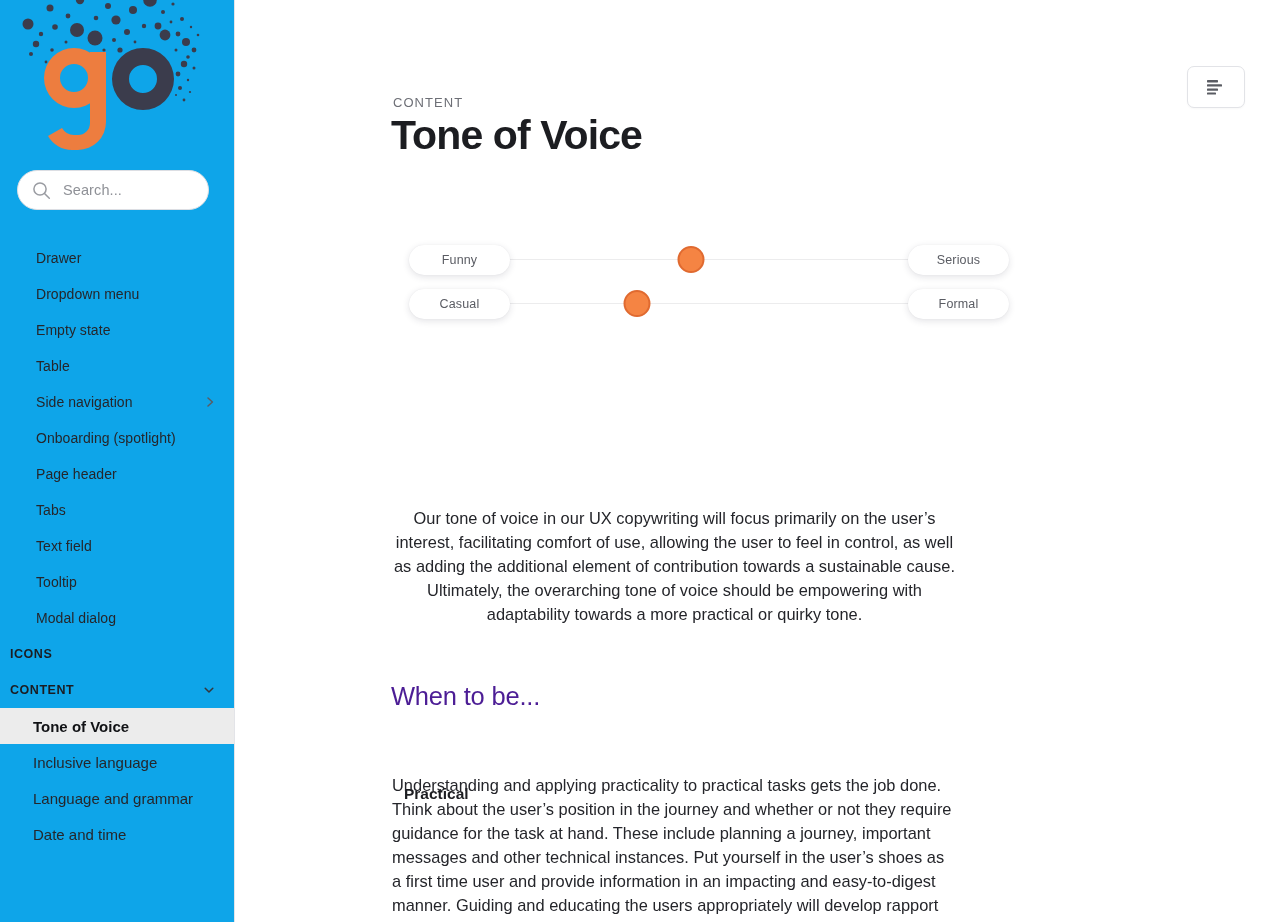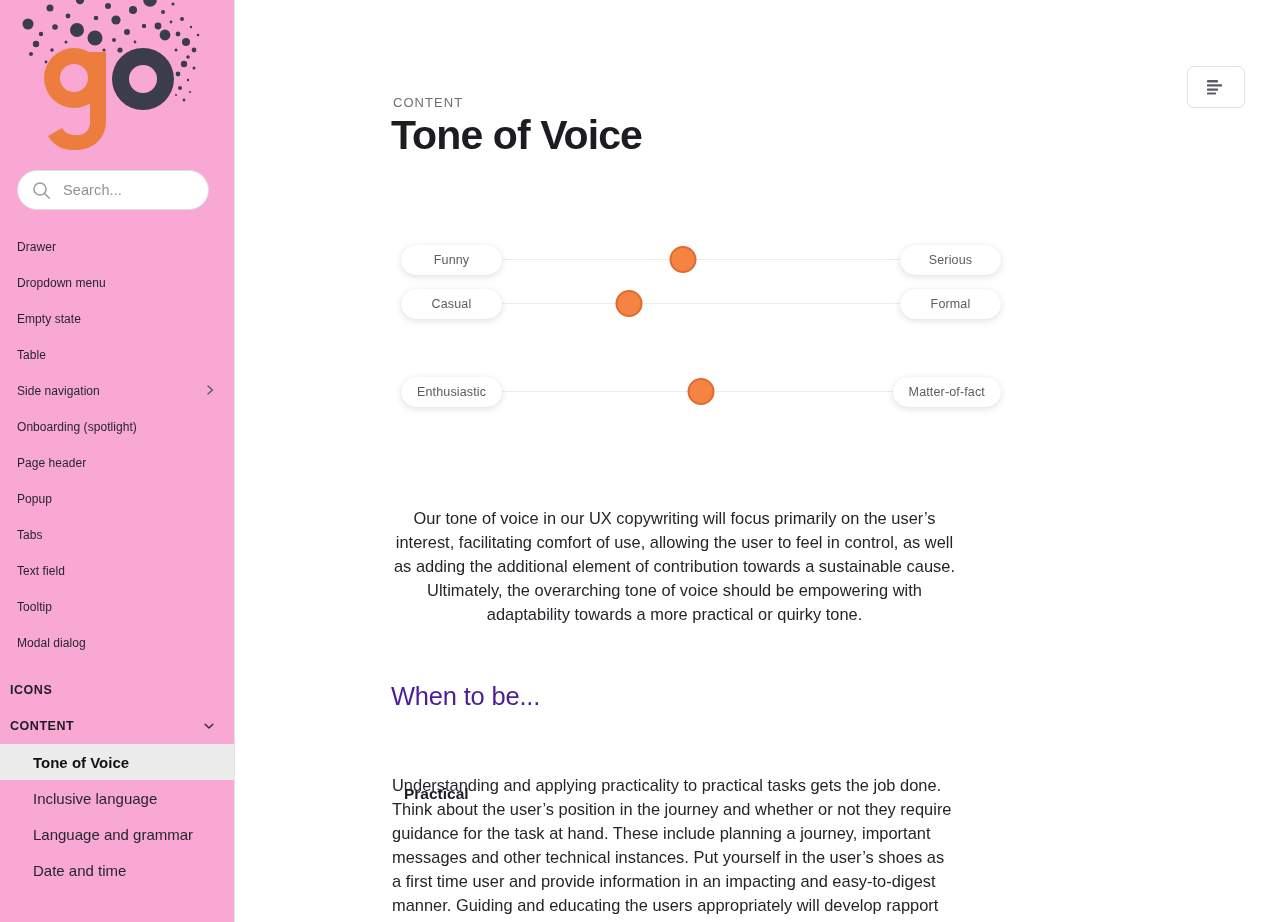--- a/index.html
+++ b/index.html
@@ -17,21 +17,21 @@
     overflow: hidden;
     display: flex;
   }
 
   
   #sidebar {
     position: relative;
     width: 235px;
     height: 922px;
     flex: 0 0 235px;
-    background: #f9a8d4;
+    background: #0ea5e9;
     border-right: 1px solid #e3e4e8;
     overflow: hidden;
   }
   .logo-wrap {
     position: relative;
     width: 235px;
     height: 160px;
     overflow: hidden;
   }
   .logo-svg { position: absolute; left: 8px; top: -18px; }
@@ -57,24 +57,25 @@
   }
 
   .nav-list {
     position: absolute;
     left: 0; top: 240px;
     width: 234px;
   }
   .nav-item {
     position: relative;
     display: flex;
+    align-items: center;
     height: 36px;
-    padding-left: 17px;
+    padding-left: 36px;
     padding-right: 18px;
-    font-size: 12px;
+    font-size: 14px;
     color: #25262b;
     cursor: pointer;
     letter-spacing: .05px;
   }
   .nav-item .chev-r { margin-left: auto; }
 
   .nav-section {
     display: flex;
     align-items: center;
     height: 36px;
@@ -145,21 +146,21 @@
 
   
   .sliders {
     position: absolute;
     left: 158px; top: 238px;
     width: 600px;
     height: 200px;
   }
   .slider-row {
     position: absolute;
-    left: 8px;
+    left: 16px;
     width: 600px;
     height: 44px;
     display: block;
   }
   .track {
     position: absolute;
     left: 48px; right: 48px;
     top: 21px;
     height: 1px;
     background: #ececed;
@@ -330,23 +331,20 @@
           <polyline points="4,2 8.4,6 4,10" fill="none" stroke="#5a5c63" stroke-width="1.5" stroke-linecap="round" stroke-linejoin="round"></polyline>
         </svg>
       </div>
       <div class="nav-item">
         <span>Onboarding (spotlight)</span>
       </div>
       <div class="nav-item">
         <span>Page header</span>
       </div>
       <div class="nav-item">
-        <span>Popup</span>
-      </div>
-      <div class="nav-item">
         <span>Tabs</span>
       </div>
       <div class="nav-item">
         <span>Text field</span>
       </div>
       <div class="nav-item">
         <span>Tooltip</span>
       </div>
       <div class="nav-item">
         <span>Modal dialog</span>
@@ -403,26 +401,20 @@
       </div>
 
       <div class="slider-row" style="top:44px;">
         <div class="track"></div>
         <div class="pill left">Casual</div>
         <div class="pill right">Formal</div>
         <div class="thumb" style="left:38%;"></div>
       </div>
 
 
-      <div class="slider-row" style="top:132px;">
-        <div class="track"></div>
-        <div class="pill left">Enthusiastic</div>
-        <div class="pill right">Matter-of-fact</div>
-        <div class="thumb" style="left:50%;"></div>
-      </div>
 
     </div>
 
     <p id="para-intro" class="body-p">Our tone of voice in our UX copywriting will focus primarily on the user’s interest, facilitating comfort of use, allowing the user to feel in control, as well as adding the additional element of contribution towards a sustainable cause. Ultimately, the overarching tone of voice should be empowering with adaptability towards a more practical or quirky tone.</p>
 
     <h2 class="h2">When to be...</h2>
     <h3 class="h3">Practical</h3>
 
     <p id="para-practical" class="body-p">Understanding and applying practicality to practical tasks gets the job done. Think about the user’s position in the journey and whether or not they require guidance for the task at hand. These include planning a journey, important messages and other technical instances. Put yourself in the user’s shoes as a first time user and provide information in an impacting and easy-to-digest manner. Guiding and educating the users appropriately will develop rapport</p>
 

